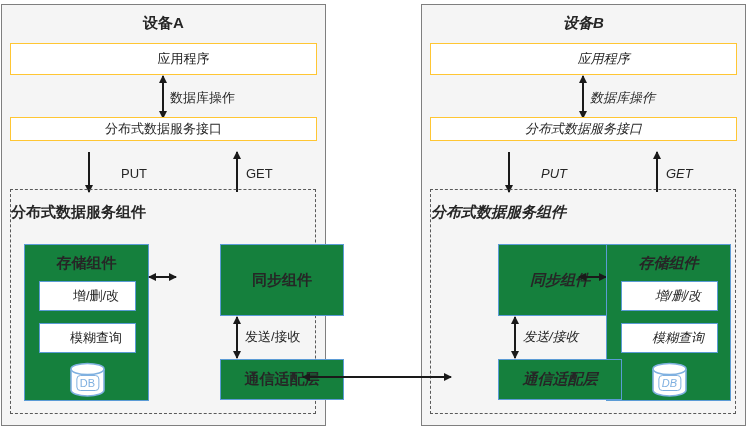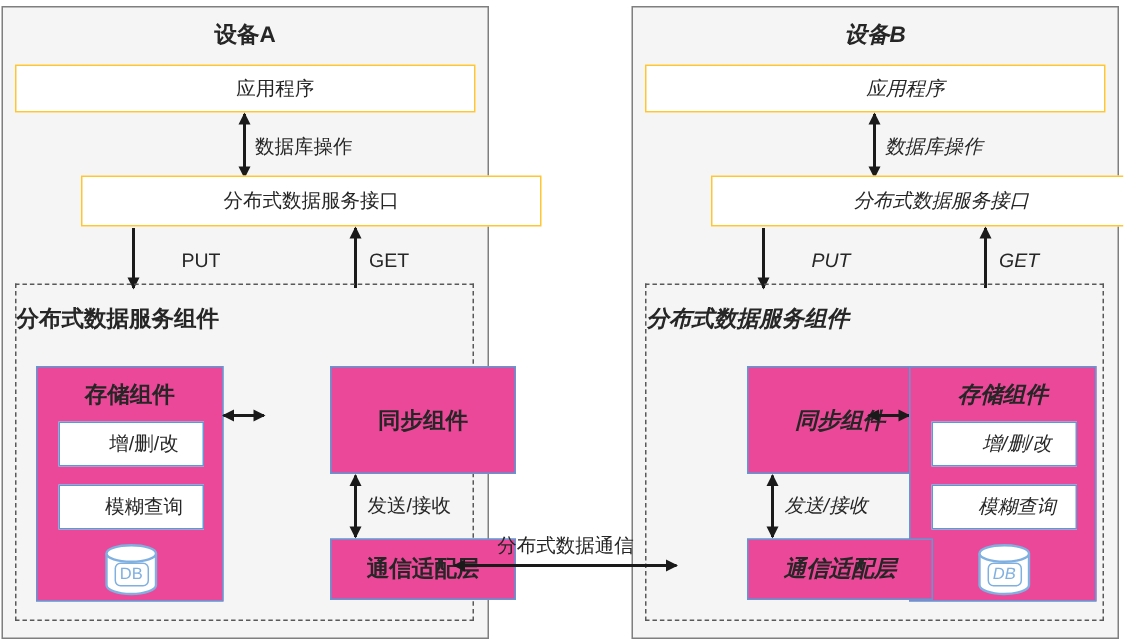--- a/index.html
+++ b/index.html
@@ -10,28 +10,28 @@
   
   .dev{position:absolute;top:4px;width:325px;height:422px;background:#f5f5f5;border:1px solid #7f7f7f;}
   .devA{left:1px;}
   .devB{left:421px;font-style:italic;}
   .dev-title{position:absolute;top:9px;left:0;right:0;text-align:center;font-weight:700;font-size:15px;}
 
   
   .ybox{position:absolute;left:8px;width:307px;background:#ffffff;border:1.5px solid #ffc633;
     display:flex;align-items:center;justify-content:center;font-size:13px;}
   .app{top:38px;height:32px;padding-left:40px;}
-  .iface{top:112px;height:34px;margin-left:44px;}
+  .iface{top:112px;height:24px;}
 
   
   .dashed{position:absolute;left:8px;top:184px;width:306px;height:225px;border:1.5px dashed #595959;}
   .comp-title{position:absolute;top:13px;left:0;right:0;text-align:left;font-weight:700;font-size:15px;}
 
   
-  .bluebox{position:absolute;background:#ec4899;border:1px solid #5b9bd5;}
+  .bluebox{position:absolute;background:#15803d;border:1px solid #5b9bd5;}
   .ctr{display:flex;align-items:center;justify-content:center;font-weight:700;font-size:15px;margin-left:44px;}
   .storA{left:13px;top:54px;width:125px;height:157px;}
   .syncA{left:165px;top:54px;width:124px;height:72px;}
   .commA{left:165px;top:169px;width:124px;height:41px;}
   .syncB{left:23px;top:54px;width:124px;height:72px;}
   .storB{left:175px;top:54px;width:125px;height:157px;}
   .commB{left:23px;top:169px;width:124px;height:41px;}
 
   .stor-title{position:absolute;top:9px;left:0;right:0;text-align:center;font-weight:700;font-size:15px;}
   .inbox{position:absolute;left:14px;width:97px;height:30px;background:#fff;border:1px solid #5b9bd5;
@@ -221,20 +221,19 @@
           <div class="hd hd-dn"></div>
       </div>
       <div class="lbl lbl-srB">发送/接收</div>
 
       <div class="bluebox ctr commB">
         <span>通信适配层</span>
       </div>
     </div>
   </div>
 
-  <div class="lbl link-lbl">分布式数据通信</div>
   <div class="ar ar-h link-ar">
     <div class="ln"></div>
       <div class="hd hd-lf"></div>
       <div class="hd hd-rt"></div>
   </div>
 
 </div>
 
 </body></html>

